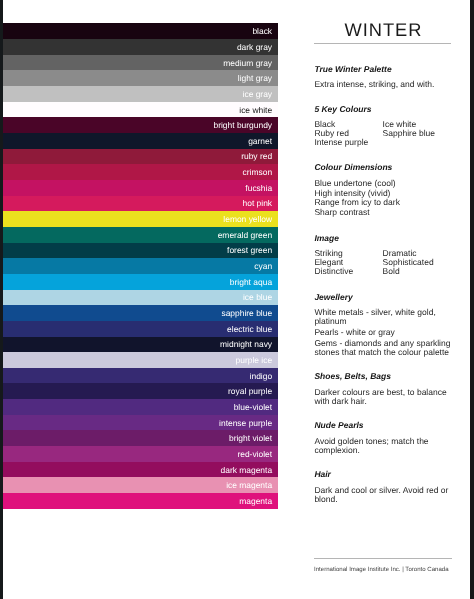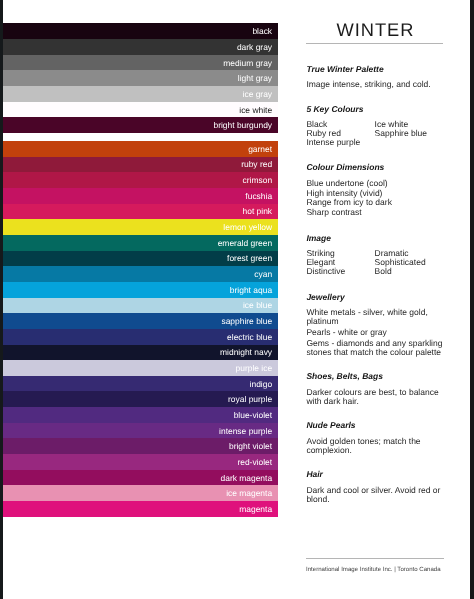--- a/index.html
+++ b/index.html
@@ -9,21 +9,21 @@
   .edge-l{position:absolute;left:0;top:0;width:2.6px;height:599px;background:#15191b;}
   .edge-r{position:absolute;left:470.3px;top:0;width:3.7px;height:599px;background:#171717;}
 
   
   .swatches{position:absolute;left:2.6px;top:23.4px;width:275.9px;}
   .sw{height:15.66px;position:relative;}
   .sw span{position:absolute;will-change:opacity;right:6.4px;top:50%;transform:translateY(-50%);
            font-size:8.45px;line-height:1;white-space:nowrap;}
 
   
-  .panel{position:absolute;left:0;top:0;width:412px;height:599px;}
+  .panel{position:absolute;left:8px;top:0;width:412px;height:599px;}
   .title{position:absolute;will-change:opacity;left:304px;top:21.1px;width:142px;
          font-size:18.3px;letter-spacing:0.95px;text-indent:0.95px;
          text-align:center;color:#1a1a1a;line-height:1;}
   .rule{position:absolute;height:1px;background:#b5b5b5;}
   .hd{position:absolute;will-change:opacity;left:306.4px;font-size:8.5px;font-style:italic;
       font-weight:bold;color:#141414;line-height:1;white-space:nowrap;}
   .ln{position:absolute;will-change:opacity;left:306.4px;font-size:8.5px;color:#272727;
       line-height:1;white-space:nowrap;}
   .c2{left:374.6px;}
   .footer{position:absolute;will-change:opacity;left:306.0px;top:566.9px;font-size:6.08px;
@@ -50,21 +50,21 @@
       </div>
       <div class="sw" style="background: rgb(192, 192, 192);">
         <span style="color: rgb(255, 255, 255);">ice gray</span>
       </div>
       <div class="sw" style="background: rgb(255, 252, 254);">
         <span style="color: rgb(26, 26, 26);">ice white</span>
       </div>
       <div class="sw" style="background: rgb(74, 5, 40);">
         <span style="color: rgb(255, 255, 255);">bright burgundy</span>
       </div>
-      <div class="sw" style="background: #c2410c; margin-top: 8px;">
+      <div class="sw" style="background: #0f172a;">
         <span style="color: rgb(255, 255, 255);">garnet</span>
       </div>
       <div class="sw" style="background: rgb(143, 26, 58);">
         <span style="color: rgb(255, 255, 255);">ruby red</span>
       </div>
       <div class="sw" style="background: rgb(176, 23, 71);">
         <span style="color: rgb(255, 255, 255);">crimson</span>
       </div>
       <div class="sw" style="background: rgb(196, 18, 98);">
         <span style="color: rgb(255, 255, 255);">fucshia</span>
@@ -128,21 +128,21 @@
       </div>
       <div class="sw" style="background: rgb(223, 17, 124);">
         <span style="color: rgb(255, 255, 255);">magenta</span>
       </div>
     </div>
   <div class="panel">
     <div class="title">WINTER</div>
     <div class="rule" style="left:306.3px;top:43.0px;width:137px;"></div>
     <div id="sections">
         <div class="hd" style="top: 64.9px;">True Winter Palette</div>
-        <div class="ln" style="top: 80.2px;">Image intense, striking, and cold.</div>
+        <div class="ln" style="top: 80.2px;">Extra intense, striking, and with.</div>
         <div class="hd" style="top: 104.8px;">5 Key Colours</div>
         <div class="ln" style="top: 119.7px;">Black</div>
         <div class="ln" style="top: 128.6px;">Ruby red</div>
         <div class="ln" style="top: 137.5px;">Intense purple</div>
         <div class="ln c2" style="top: 119.7px;">Ice white</div>
         <div class="ln c2" style="top: 128.6px;">Sapphire blue</div>
         <div class="hd" style="top: 162.6px;">Colour Dimensions</div>
         <div class="ln" style="top: 178.8px;">Blue undertone (cool)</div>
         <div class="ln" style="top: 188.5px;">High intensity (vivid)</div>
         <div class="ln" style="top: 198.2px;">Range from icy to dark</div>

